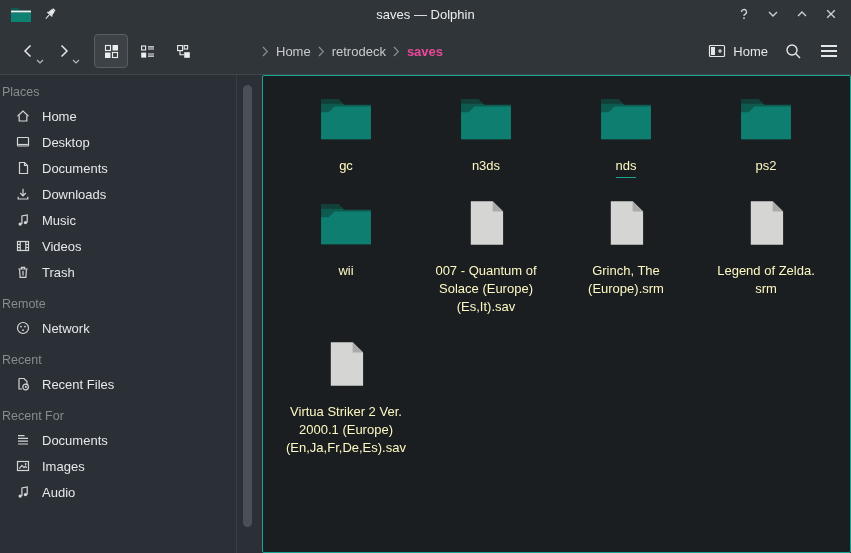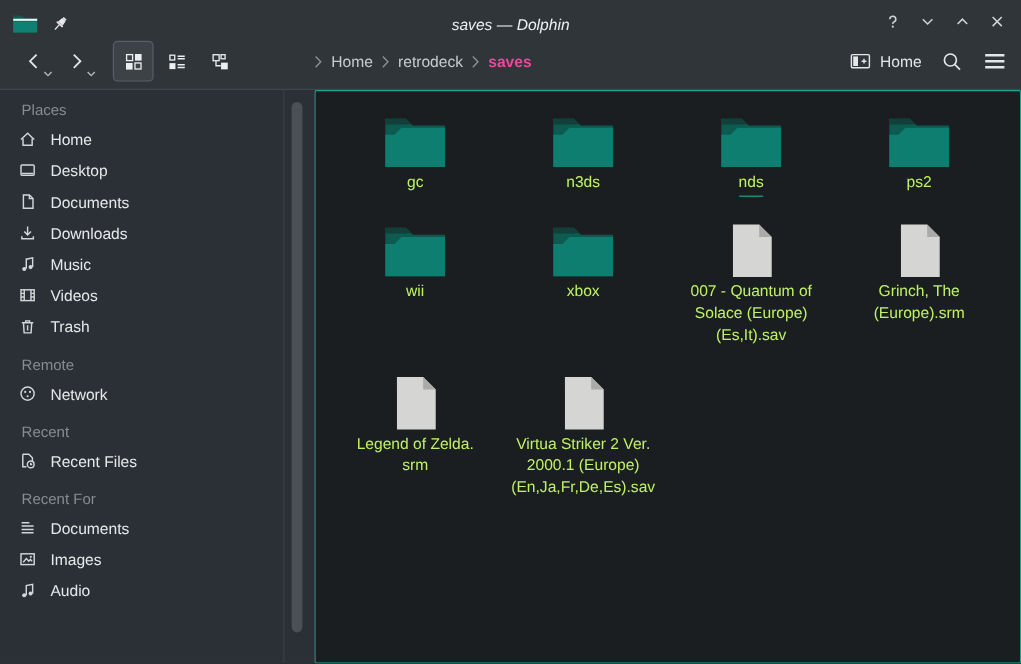--- a/index.html
+++ b/index.html
@@ -16,21 +16,21 @@
   body{
     font-family:"Liberation Sans",sans-serif;
     background:var(--bar-bg);
     color:var(--text);
     font-size:13px;
     -webkit-font-smoothing:antialiased;
   }
   .window{width:851px;height:553px;display:flex;flex-direction:column;background:var(--bar-bg);}
 
   
-  .titlebar{height:28px;display:flex;align-items:flex-end;position:relative;padding:0 10px;flex:0 0 auto;font-style:italic;}
+  .titlebar{height:28px;display:flex;align-items:center;position:relative;padding:0 10px;flex:0 0 auto;}
   .titlebar .app-icons{display:flex;align-items:center;gap:10px;z-index:2;}
   .title-text{position:absolute;left:0;right:0;text-align:center;font-size:13px;color:#edeff0;pointer-events:none;}
   .win-controls{margin-left:auto;display:flex;align-items:center;gap:9px;z-index:2;}
   .win-btn{width:20px;height:20px;display:flex;align-items:center;justify-content:center;color:#cfd3d6;font-size:14px;cursor:default;}
 
   
   .toolbar{height:46px;display:flex;align-items:center;padding:0 12px;position:relative;flex:0 0 auto;}
   .nav-btn{position:relative;width:32px;height:32px;display:flex;align-items:center;justify-content:center;margin-right:4px;}
   .nav-caret{position:absolute;right:0px;bottom:3px;}
   .viewmode-group{display:flex;align-items:center;gap:2px;margin-left:10px;}
@@ -41,34 +41,34 @@
   .crumb.current{color:#ec4899;font-weight:bold;}
   .crumb-sep{display:flex;align-items:center;}
   .toolbar-right{margin-left:auto;display:flex;align-items:center;gap:16px;}
   .split-btn{display:flex;align-items:center;gap:7px;color:#e4e6e8;}
 
   
   .app-body{flex:1;display:flex;border-top:1px solid var(--sep);min-height:0;position:relative;}
 
   
   .sidebar{width:262px;background:var(--side-bg);position:relative;padding-top:6px;overflow:hidden;flex:0 0 auto;}
-  .side-section-header{height:22px;line-height:22px;padding-left:18px;color:var(--text-dim);font-size:12.5px;}
+  .side-section-header{height:22px;line-height:22px;padding-left:2px;color:var(--text-dim);font-size:12.5px;}
   .side-section{margin-top:8px;}
   .side-section:first-child{margin-top:0;}
   .side-item{height:26px;display:flex;align-items:center;gap:11px;padding-left:15px;color:#e6e8ea;cursor:default;}
   .side-item .icn{width:16px;height:16px;display:flex;align-items:center;justify-content:center;flex:0 0 auto;}
   .side-divider{position:absolute;top:0;bottom:0;left:236px;width:1px;background:#3a3f45;}
   .side-scrollbar{position:absolute;left:243px;top:10px;width:9px;height:442px;border-radius:5px;background:#4a5056;}
 
   
   .mainview{flex:1;background:var(--view-bg);border:1px solid var(--accent);border-radius:2px;padding:12px 0 0 13px;overflow:hidden;}
   .grid{display:grid;grid-template-columns:repeat(4,140px);}
   .grid-item{padding:6px 4px 18px;display:flex;flex-direction:column;align-items:center;cursor:default;}
   .item-icon{height:48px;display:flex;align-items:flex-end;justify-content:center;}
-  .item-label{margin-top:1px;font-size:13px;line-height:18px;text-align:center;color:#bef264;word-break:break-word;}
+  .item-label{margin-top:15px;font-size:13px;line-height:18px;text-align:center;color:#fef9c3;word-break:break-word;}
   .item-label .ul{border-bottom:1px solid var(--accent);padding-bottom:4px;}
   svg{display:block;}
 </style>
 </head>
 <body>
 
 <div class="window">
 
   <div class="titlebar">
     <div class="app-icons">
@@ -403,30 +403,20 @@
               <svg width="54" height="46" viewBox="0 0 56 48">
                 <path d="M2 3h18l6 6h28v36H2z" fill="#0c5a50"></path>
                 <path d="M2 3h18l5 5H2z" fill="#123f38"></path>
                 <path d="M2 17h8l6-6h38v34H2z" fill="#0e7e71"></path>
               </svg>
             </div>
             <div class="item-label" title="wii">wii</div>
           </div>
           <div class="grid-item">
             <div class="item-icon">
-              <svg width="54" height="46" viewBox="0 0 56 48">
-                <path d="M2 3h18l6 6h28v36H2z" fill="#0c5a50"></path>
-                <path d="M2 3h18l5 5H2z" fill="#123f38"></path>
-                <path d="M2 17h8l6-6h38v34H2z" fill="#0e7e71"></path>
-              </svg>
-            </div>
-            <div class="item-label" title="xbox">xbox</div>
-          </div>
-          <div class="grid-item">
-            <div class="item-icon">
               <svg width="38" height="48" viewBox="0 0 40 48">
                 <path d="M4 1h23l11 11v35H4z" fill="#d5d5d3"></path>
                 <path d="M27 1l11 11H27z" fill="#aaaaa8"></path>
               </svg>
             </div>
             <div class="item-label" title="007 - Quantum of Solace (Europe) (Es,It).sav">007 - Quantum of<br>Solace (Europe)<br>(Es,It).sav</div>
           </div>
           <div class="grid-item">
             <div class="item-icon">
               <svg width="38" height="48" viewBox="0 0 40 48">

